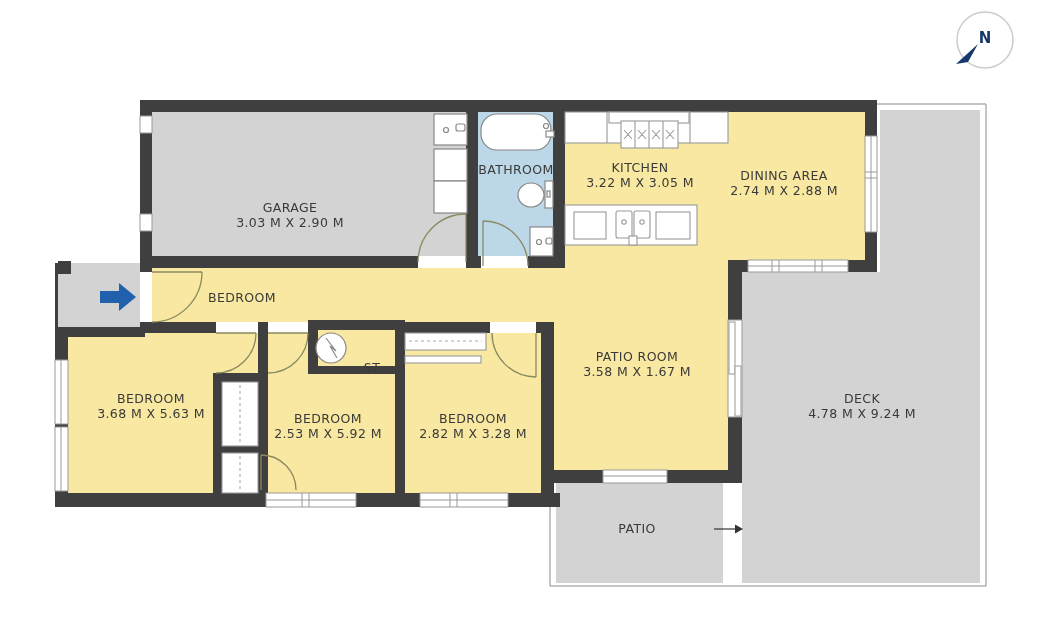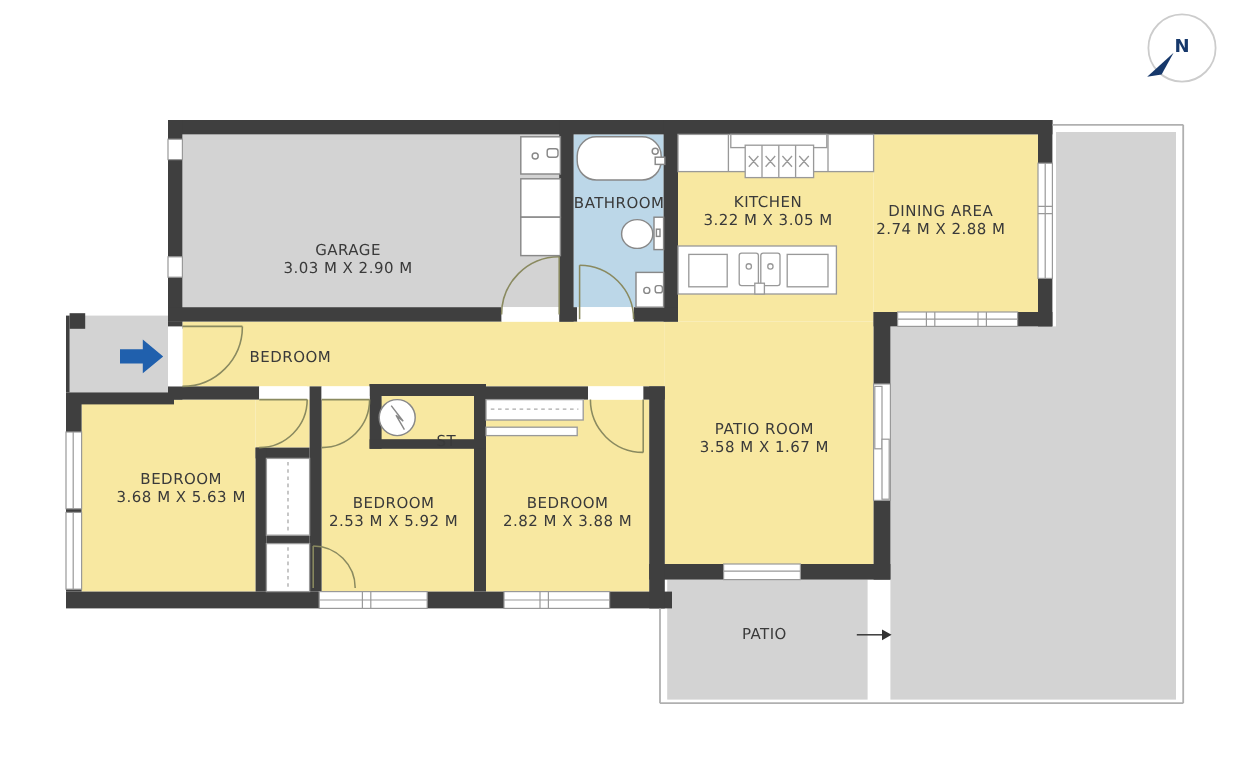--- a/index.html
+++ b/index.html
@@ -285,19 +285,23 @@
   <div class="room-label" style="left:151px;top:407px;">
     <div>BEDROOM</div>
     <div>3.68 M X 5.63 M</div>
   </div>
   <div class="room-label" style="left:328px;top:427px;">
     <div>BEDROOM</div>
     <div>2.53 M X 5.92 M</div>
   </div>
   <div class="room-label" style="left:473px;top:427px;">
     <div>BEDROOM</div>
-    <div>2.82 M X 3.88 M</div>
+    <div>2.82 M X 3.28 M</div>
+  </div>
+  <div class="room-label" style="left:862px;top:407px;">
+    <div>DECK</div>
+    <div>4.78 M X 9.24 M</div>
   </div>
   <div class="room-label" style="left:637px;top:529px;">
     <div>PATIO</div>
   </div>
 
 </div>
 
 </body></html>

